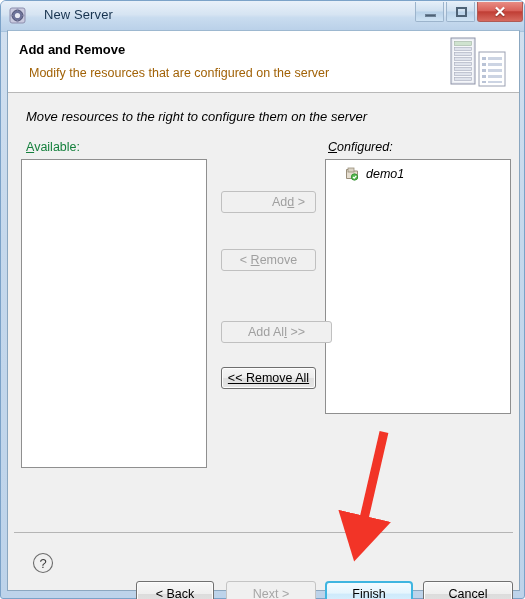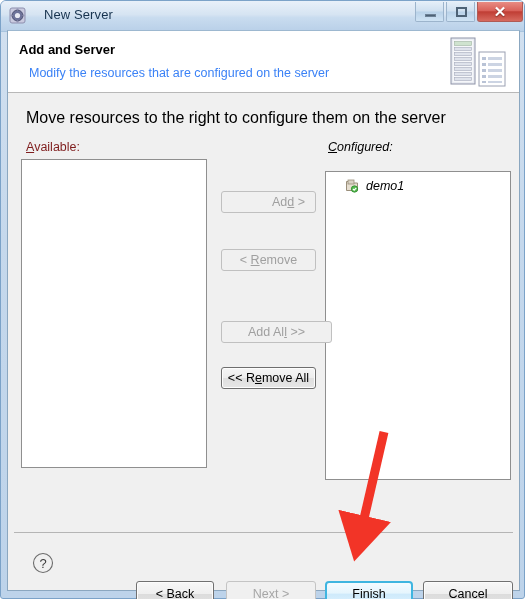--- a/index.html
+++ b/index.html
@@ -136,40 +136,41 @@
     position: absolute;
     left: 11px; top: 11px;
     font-size: 13px;
     font-weight: bold;
     color: #000000;
   }
   .wiz-desc {
     position: absolute;
     left: 21px; top: 35px;
     font-size: 12.5px;
-    color: #3b82f6;
+    color: #a16207;
   }
   .wiz-banner {
     position: absolute;
     right: 12px; top: 5px;
     width: 58px; height: 52px;
   }
 
   
   .instruction {
     position: absolute;
     left: 18px; top: 78px;
-    font-size: 16px;
-    color: #000;
+    font-size: 13px;
+    color: #000;
+    font-style: italic;
   }
   .lbl-available {
     position: absolute;
     left: 18px; top: 109px;
     font-size: 12.5px;
-    color: #7f1d1d;
+    color: #15803d;
   }
   .lbl-configured {
     position: absolute;
     left: 320px; top: 109px;
     font-size: 12.5px;
     color: #000;
     font-style: italic;
   }
   .mn { text-decoration: underline; }
 
@@ -183,22 +184,21 @@
   .listbox.available {
     left: 13px;
     top: 128px;
     width: 186px;
     height: 309px;
   }
   .listbox.configured {
     left: 317px;
     top: 128px;
     width: 186px;
-    height: 309px;
-    margin-top: 12px;
+    height: 255px;
   }
   .list-item {
     display: flex;
     align-items: center;
     height: 20px;
     padding-left: 18px;
     font-size: 12.5px;
     font-style: italic;
     color: #000;
     margin-top: 4px;
@@ -228,21 +228,21 @@
   }
   .xfer.disabled {
     background: #f0f0f0;
     border: 1px solid #c0c0c0;
     color: #a0a0a0;
   }
   .xfer.disabled .mn { text-decoration: underline; }
   .btn-add      { left: 213px; top: 160px; width: 95px; padding-left: 40px; }
   .btn-remove   { left: 213px; top: 218px; width: 95px; }
   .btn-addall   { left: 213px; top: 290px; width: 111px; }
-  .btn-removeall{ left: 213px; top: 336px; width: 95px; }
+  .btn-removeall{ left: 213px; top: 336px; width: 95px; text-decoration: underline; }
 
   
   .sep-bottom {
     position: absolute;
     left: 6px;
     top: 501px;
     width: 499px;
     height: 1px;
     background: #b5b5b5;
   }
@@ -324,21 +324,21 @@
       </div>
       <div class="win-btn close">
         <span class="glyph-close">✕</span>
       </div>
     </div>
   </div>
 
   <div class="client">
 
     <div class="wiz-header">
-      <div class="wiz-title">Add and Server</div>
+      <div class="wiz-title">Add and Remove</div>
       <div class="wiz-desc">Modify the resources that are configured on the server</div>
       <span class="wiz-banner">
         <svg width="58" height="52" viewBox="0 0 58 52">
 
           <rect x="2" y="2" width="24" height="46" fill="#e9ecf2" stroke="#8e93a8" stroke-width="1"></rect>
           <rect x="4" y="4" width="20" height="42" fill="#f6f7fa" stroke="none"></rect>
           <rect x="5.5" y="5.5" width="17" height="4" fill="#cfe3cf" stroke="#9fb4a0" stroke-width="0.6"></rect>
           <rect x="5.5" y="11.5" width="17" height="3" fill="#dfe3ec" stroke="#a6abbd" stroke-width="0.6"></rect>
           <rect x="5.5" y="16.5" width="17" height="3" fill="#dfe3ec" stroke="#a6abbd" stroke-width="0.6"></rect>
           <rect x="5.5" y="21.5" width="17" height="3" fill="#dfe3ec" stroke="#a6abbd" stroke-width="0.6"></rect>

